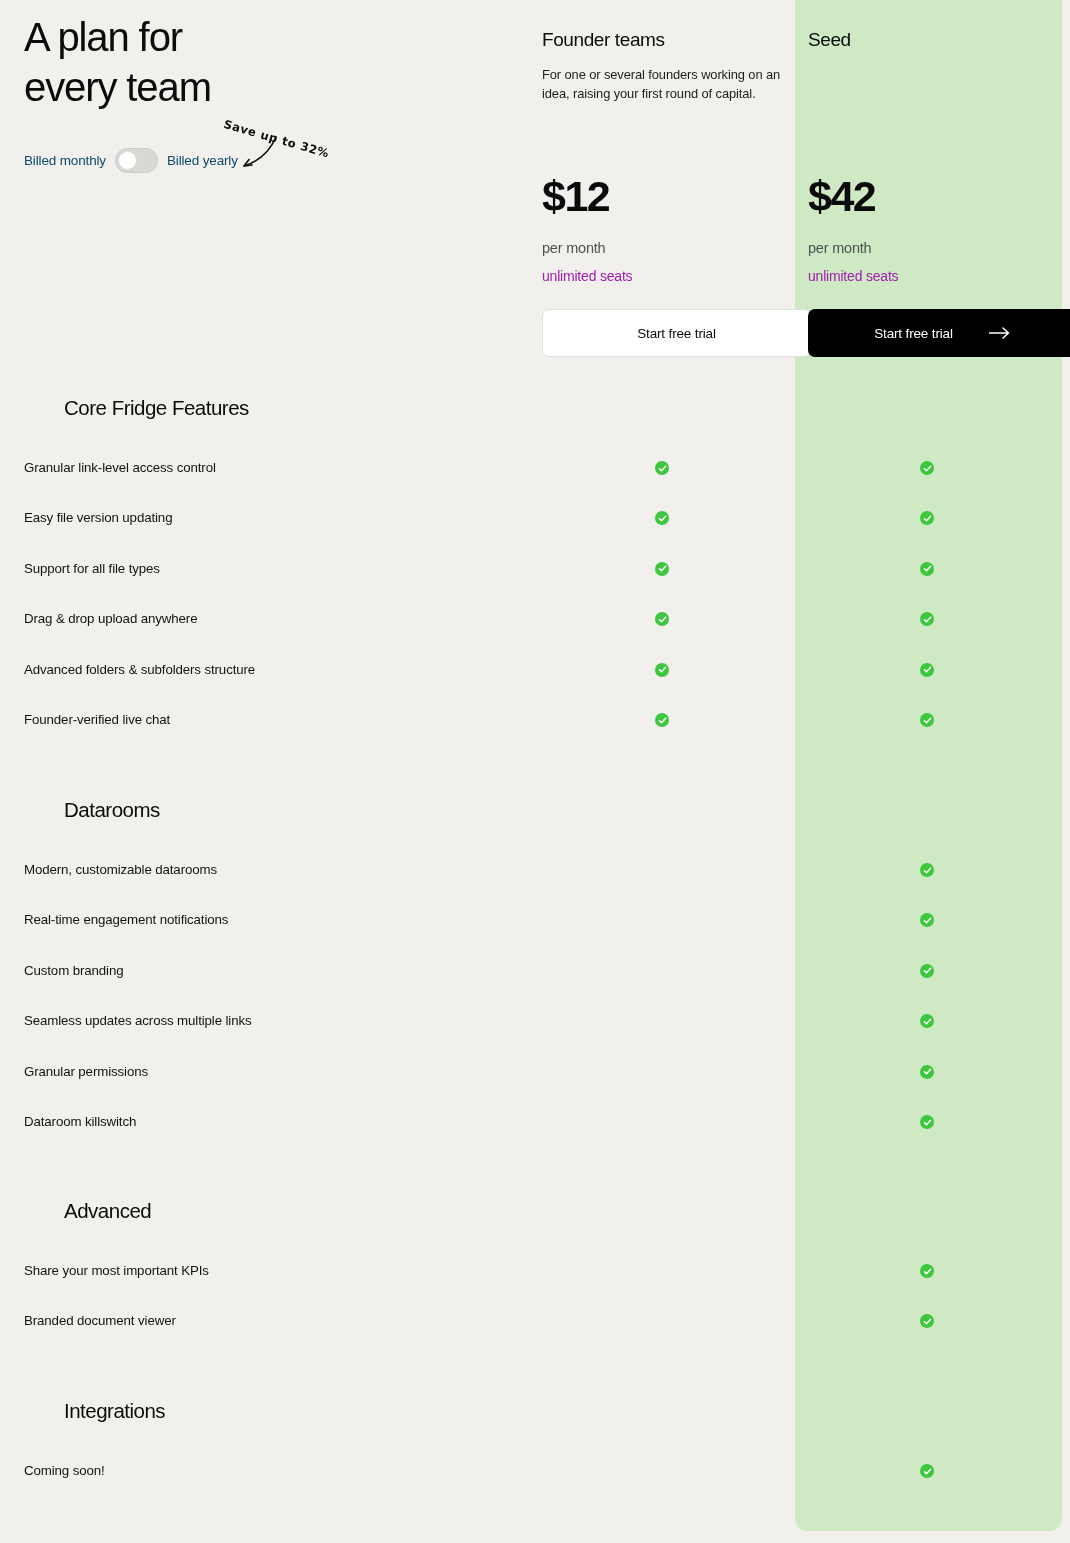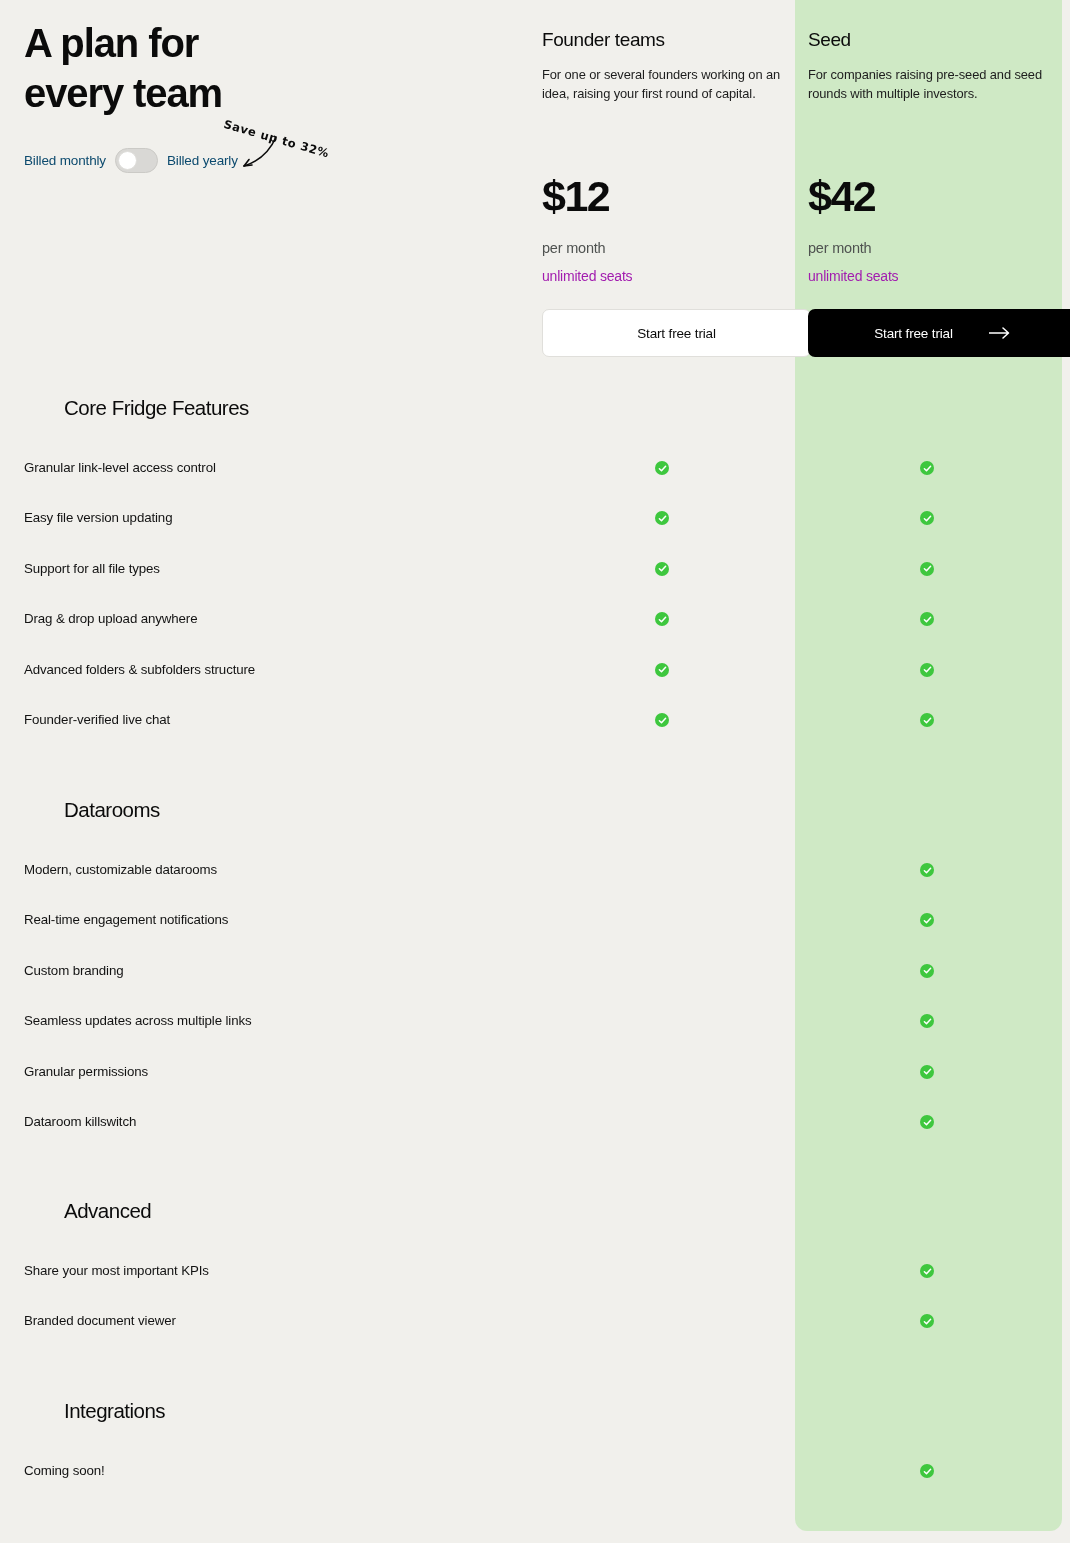--- a/index.html
+++ b/index.html
@@ -22,23 +22,23 @@
     left:795px; top:0;
     width:267px; height:1531px;
     background:#cfe9c5;
     border-bottom-left-radius:12px;
     border-bottom-right-radius:12px;
   }
 
   
   #hero { position:absolute; left:24px; top:0; width:480px; }
   #hero-title {
-    font-size:40px; font-weight:700; line-height:50px;
+    font-size:40px; font-weight:400; line-height:50px;
     letter-spacing:-1.1px; color:#0b0b0b;
-    padding-top:18px; white-space:pre-line;
+    padding-top:12px; white-space:pre-line;
   }
 
   
   #billing-row {
     position:absolute; left:24px; top:148px;
     display:flex; align-items:center; gap:9px;
   }
   .billing-label { font-size:13.5px; color:#0c4a6e; letter-spacing:-0.15px; }
   #billing-toggle {
     width:43px; height:25px; border-radius:13px;
@@ -165,21 +165,20 @@
     <div class="plan-price">$12</div>
     <div class="plan-period">per month</div>
     <div class="plan-seats">unlimited seats</div>
     <div class="cta cta-light">
       <span>Start free trial</span>
     </div>
   </div>
 
   <div class="plan" id="plan-seed">
     <div class="plan-name">Seed</div>
-    <div class="plan-desc">For companies raising pre-seed and seed rounds with multiple investors.</div>
     <div class="plan-price">$42</div>
     <div class="plan-period">per month</div>
     <div class="plan-seats">unlimited seats</div>
     <div class="cta cta-dark">
       <span>Start free trial</span>
       <span class="arrow">
         <svg width="22" height="12" viewBox="0 0 22 12">
           <path d="M0 6 H19 M14 1 L19.5 6 L14 11" stroke="#ffffff" stroke-width="1.5" fill="none" stroke-linecap="round" stroke-linejoin="round"></path>
         </svg>
       </span>

